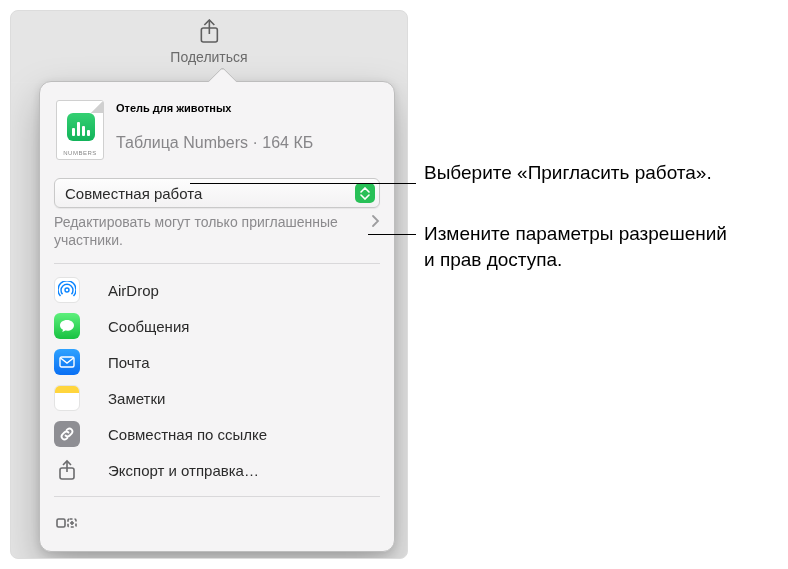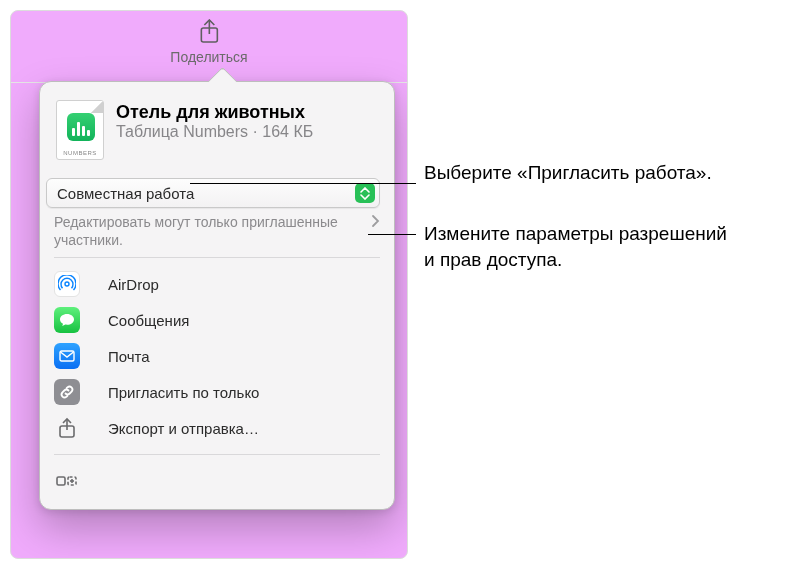--- a/index.html
+++ b/index.html
@@ -12,21 +12,21 @@
     overflow: hidden;
   }
   .window-frame {
     position: absolute;
     left: 10px;
     top: 10px;
     width: 398px;
     height: 549px;
     border: 1px solid #dcdcdc;
     border-radius: 8px;
-    background: #f0abfc;
+    background: #e5e5e5;
     overflow: hidden;
   }
   .toolbar-area {
     height: 72px;
     border-bottom: 1px solid #e6e6e6;
     position: relative;
     display: flex;
     justify-content: center;
   }
   .share-btn-wrap {
@@ -118,32 +118,32 @@
   .doc-app-inner span:nth-child(1){height:8px}
   .doc-app-inner span:nth-child(2){height:14px}
   .doc-app-inner span:nth-child(3){height:10px}
   .doc-app-inner span:nth-child(4){height:6px}
   .doc-caption{
     position:absolute; bottom:3px; left:0; right:0;
     text-align:center; font-size:6px; letter-spacing:0.5px; color:#888;
   }
   .doc-meta { padding-top: 2px; }
   .doc-title {
-    font-size: 18px;
+    font-size: 11px;
     font-weight: 700;
     color: #000;
-    margin-bottom: 0;
+    margin-bottom: 20px;
   }
   .doc-sub {
     font-size: 16px;
     color: #878689;
   }
 
   .collab-select {
-    margin: 6px 14px 6px 6px;
+    margin: 6px 14px 6px 14px;
     height: 30px;
     border: 1px solid #c9c9c9;
     border-radius: 6px;
     background: linear-gradient(#fdfdfd, #f3f2f3);
     display: flex;
     align-items: center;
     padding: 0 4px 0 10px;
     font-size: 15px;
     color: #2b2b2b;
     box-shadow: 0 1px 1px rgba(0,0,0,0.06);
@@ -156,21 +156,21 @@
     background: #28c057;
     display: flex;
     flex-direction: column;
     align-items: center;
     justify-content: center;
     gap: 1px;
   }
   .collab-chevrons svg { display:block; }
 
   .perm-row {
-    margin: 4px 14px 8px 14px;
+    margin: 4px 14px 14px 14px;
     display: flex;
   }
   .perm-text {
     font-size: 14px;
     line-height: 1.25;
     color: #8b8a8d;
     flex: 1;
   }
   .perm-chevron { color: #9d9d9f; }
 
@@ -310,29 +310,33 @@
       <div class="share-item">
         <div class="app-icon ic-mail">
           <svg width="16" height="12" viewBox="0 0 16 12" fill="none" stroke="#fff" stroke-width="1.4">
             <rect x="1" y="1" width="14" height="10" rx="1.5"></rect>
             <path d="M1.5 2 L8 7 L14.5 2"></path>
           </svg>
         </div>
         <span>Почта</span>
       </div>
 
+      <div class="share-item">
+        <div class="app-icon ic-notes"></div>
+        <span>Заметки</span>
+      </div>
 
       <div class="share-item">
         <div class="app-icon ic-link">
           <svg width="16" height="16" viewBox="0 0 16 16" fill="none" stroke="#fff" stroke-width="1.8" stroke-linecap="round">
             <path d="M6.5 9.5 a3 3 0 0 0 4.2 0 l2.1-2.1 a3 3 0 0 0 -4.2-4.2 l-1 1"></path>
             <path d="M9.5 6.5 a3 3 0 0 0 -4.2 0 l-2.1 2.1 a3 3 0 0 0 4.2 4.2 l1-1"></path>
           </svg>
         </div>
-        <span>Пригласить по только</span>
+        <span>Совместная по ссылке</span>
       </div>
 
       <div class="share-item">
         <div class="app-icon ic-export">
           <svg width="22" height="22" viewBox="0 0 22 22" fill="none" stroke="#6b6b6d" stroke-width="1.6">
             <path d="M11 2 L11 13"></path>
             <path d="M7 6 L11 2 L15 6"></path>
             <rect x="4" y="9" width="14" height="11" rx="2"></rect>
           </svg>
         </div>

